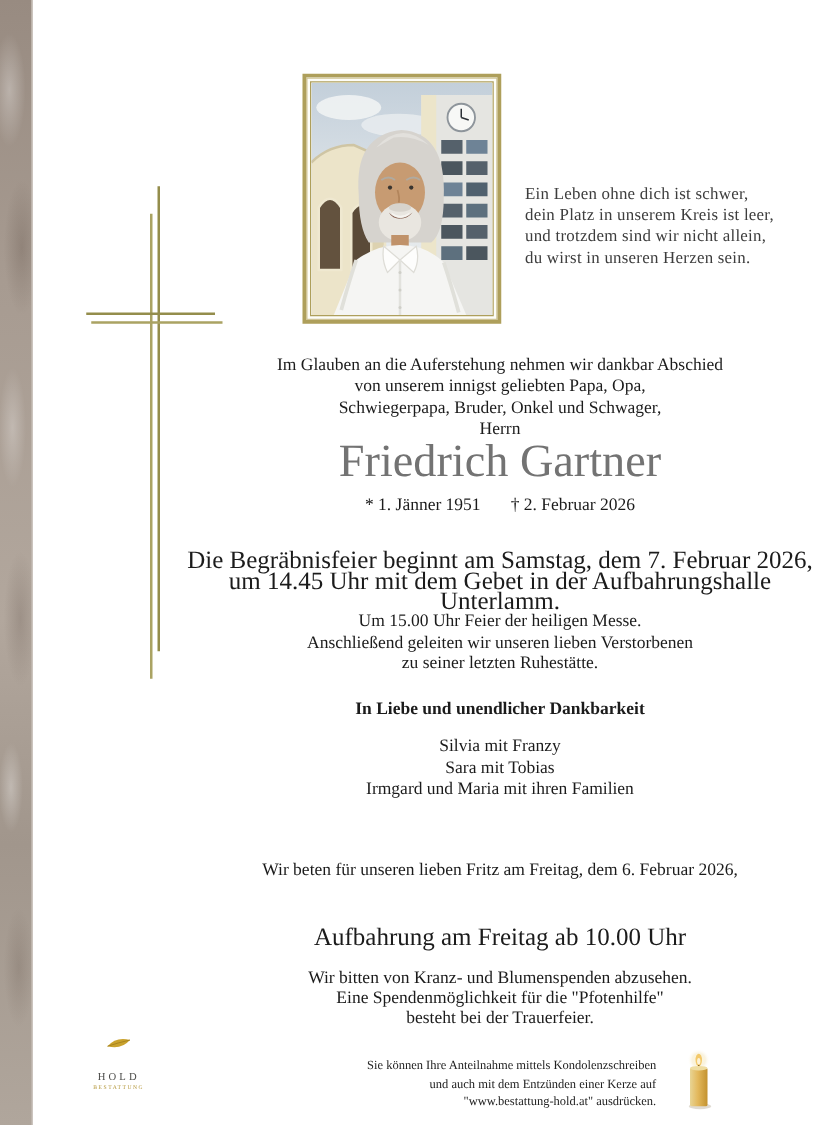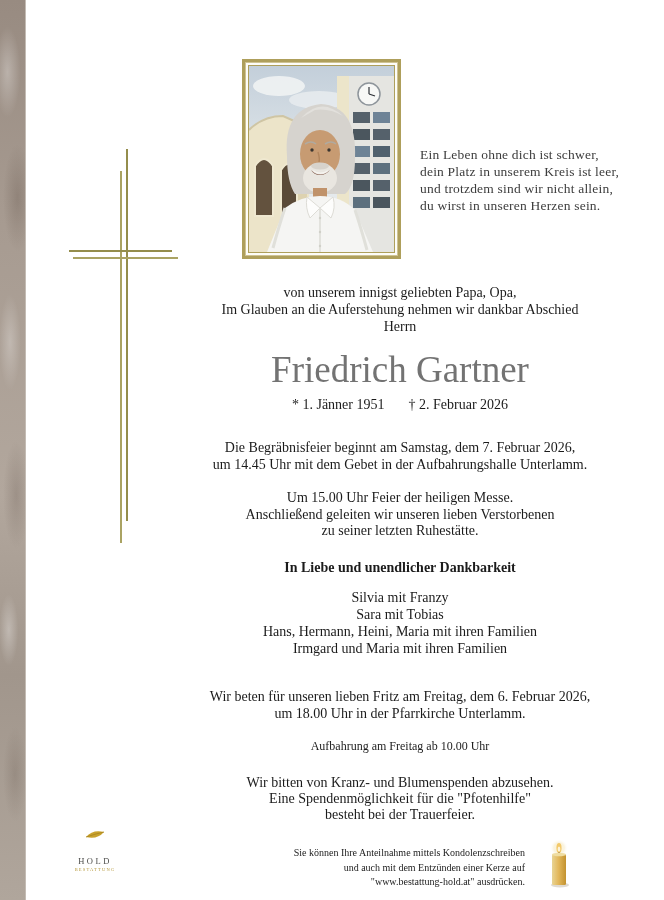--- a/index.html
+++ b/index.html
@@ -41,26 +41,26 @@
     font-family:cursive;
     font-size:13.5px;line-height:17px;color:#3d3d3d;letter-spacing:.2px;
   }
   
   .column{position:absolute;left:140px;top:0;width:520px;}
   .block{position:absolute;left:0;width:520px;text-align:center;}
   .intro{top:284px;font-size:14px;line-height:17px;}
   .name{top:347px;font-size:37px;line-height:46px;color:#737373;}
   .dates{top:397px;font-size:14px;}
   .dates .birth{margin-right:24px;}
-  .funeral1{top:440px;font-size:14px;line-height:16.5px;}
+  .funeral1{top:440px;font-size:20px;line-height:16.5px;}
   .funeral2{top:490px;font-size:14px;line-height:16.5px;}
   .gratitude{top:560px;font-size:14px;font-weight:bold;}
   .mourners{top:589px;font-size:14px;line-height:17px;}
   .prayer{top:689px;font-size:14px;line-height:16.5px;}
-  .aufbahrung{top:739px;font-size:12px;}
+  .aufbahrung{top:739px;font-size:20px;}
   .donations{top:775px;font-size:14px;line-height:16px;}
   
   .logo{position:absolute;left:72px;top:828px;width:46px;text-align:center;}
   .logo svg{display:block;margin:0 auto;}
   .logo-name{font-family:"Liberation Serif",serif;font-size:8.5px;letter-spacing:2.5px;color:#4c4c4a;margin-top:14px;}
   .logo-sub{font-size:4.5px;letter-spacing:1.2px;color:#b5983c;margin-top:1px;}
   .footer-text{
     position:absolute;left:160px;top:846px;width:365px;text-align:right;
     font-size:10px;line-height:14.5px;color:#222;
   }
@@ -147,22 +147,23 @@
 
 <div class="poem">
   <div>Ein Leben ohne dich ist schwer,</div>
   <div>dein Platz in unserem Kreis ist leer,</div>
   <div>und trotzdem sind wir nicht allein,</div>
   <div>du wirst in unseren Herzen sein.</div>
 </div>
 
 <div class="column">
   <div class="block intro">
+    <div>Im Glauben an die Auferstehung nehmen wir dankbar Abschied</div>
     <div>von unserem innigst geliebten Papa, Opa,</div>
-    <div>Im Glauben an die Auferstehung nehmen wir dankbar Abschied</div>
+    <div>Schwiegerpapa, Bruder, Onkel und Schwager,</div>
     <div>Herrn</div>
   </div>
 
   <div class="block name">Friedrich Gartner</div>
 
   <div class="block dates">
     <span class="birth">* 1. Jänner 1951</span><span>† 2. Februar 2026</span>
   </div>
 
   <div class="block funeral1">
@@ -174,27 +175,25 @@
     <div>Um 15.00 Uhr Feier der heiligen Messe.</div>
     <div>Anschließend geleiten wir unseren lieben Verstorbenen</div>
     <div>zu seiner letzten Ruhestätte.</div>
   </div>
 
   <div class="block gratitude">In Liebe und unendlicher Dankbarkeit</div>
 
   <div class="block mourners">
     <div>Silvia mit Franzy</div>
     <div>Sara mit Tobias</div>
-    <div>Hans, Hermann, Heini, Maria mit ihren Familien</div>
     <div>Irmgard und Maria mit ihren Familien</div>
   </div>
 
   <div class="block prayer">
     <div>Wir beten für unseren lieben Fritz am Freitag, dem 6. Februar 2026,</div>
-    <div>um 18.00 Uhr in der Pfarrkirche Unterlamm.</div>
   </div>
 
   <div class="block aufbahrung">Aufbahrung am Freitag ab 10.00 Uhr</div>
 
   <div class="block donations">
     <div>Wir bitten von Kranz- und Blumenspenden abzusehen.</div>
     <div>Eine Spendenmöglichkeit für die "Pfotenhilfe"</div>
     <div>besteht bei der Trauerfeier.</div>
   </div>
 </div>

